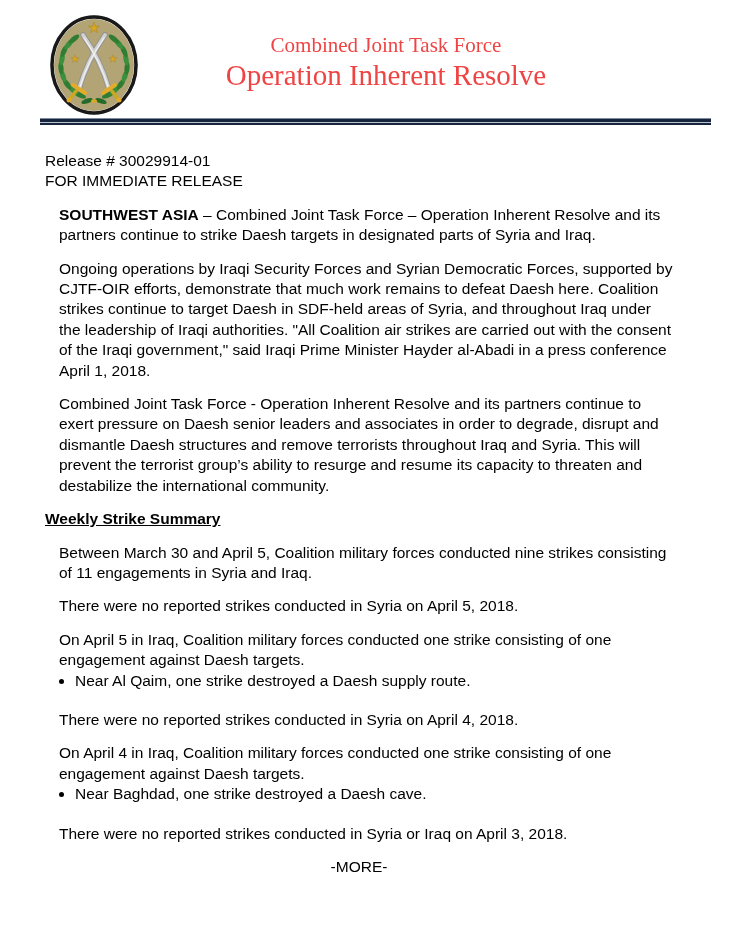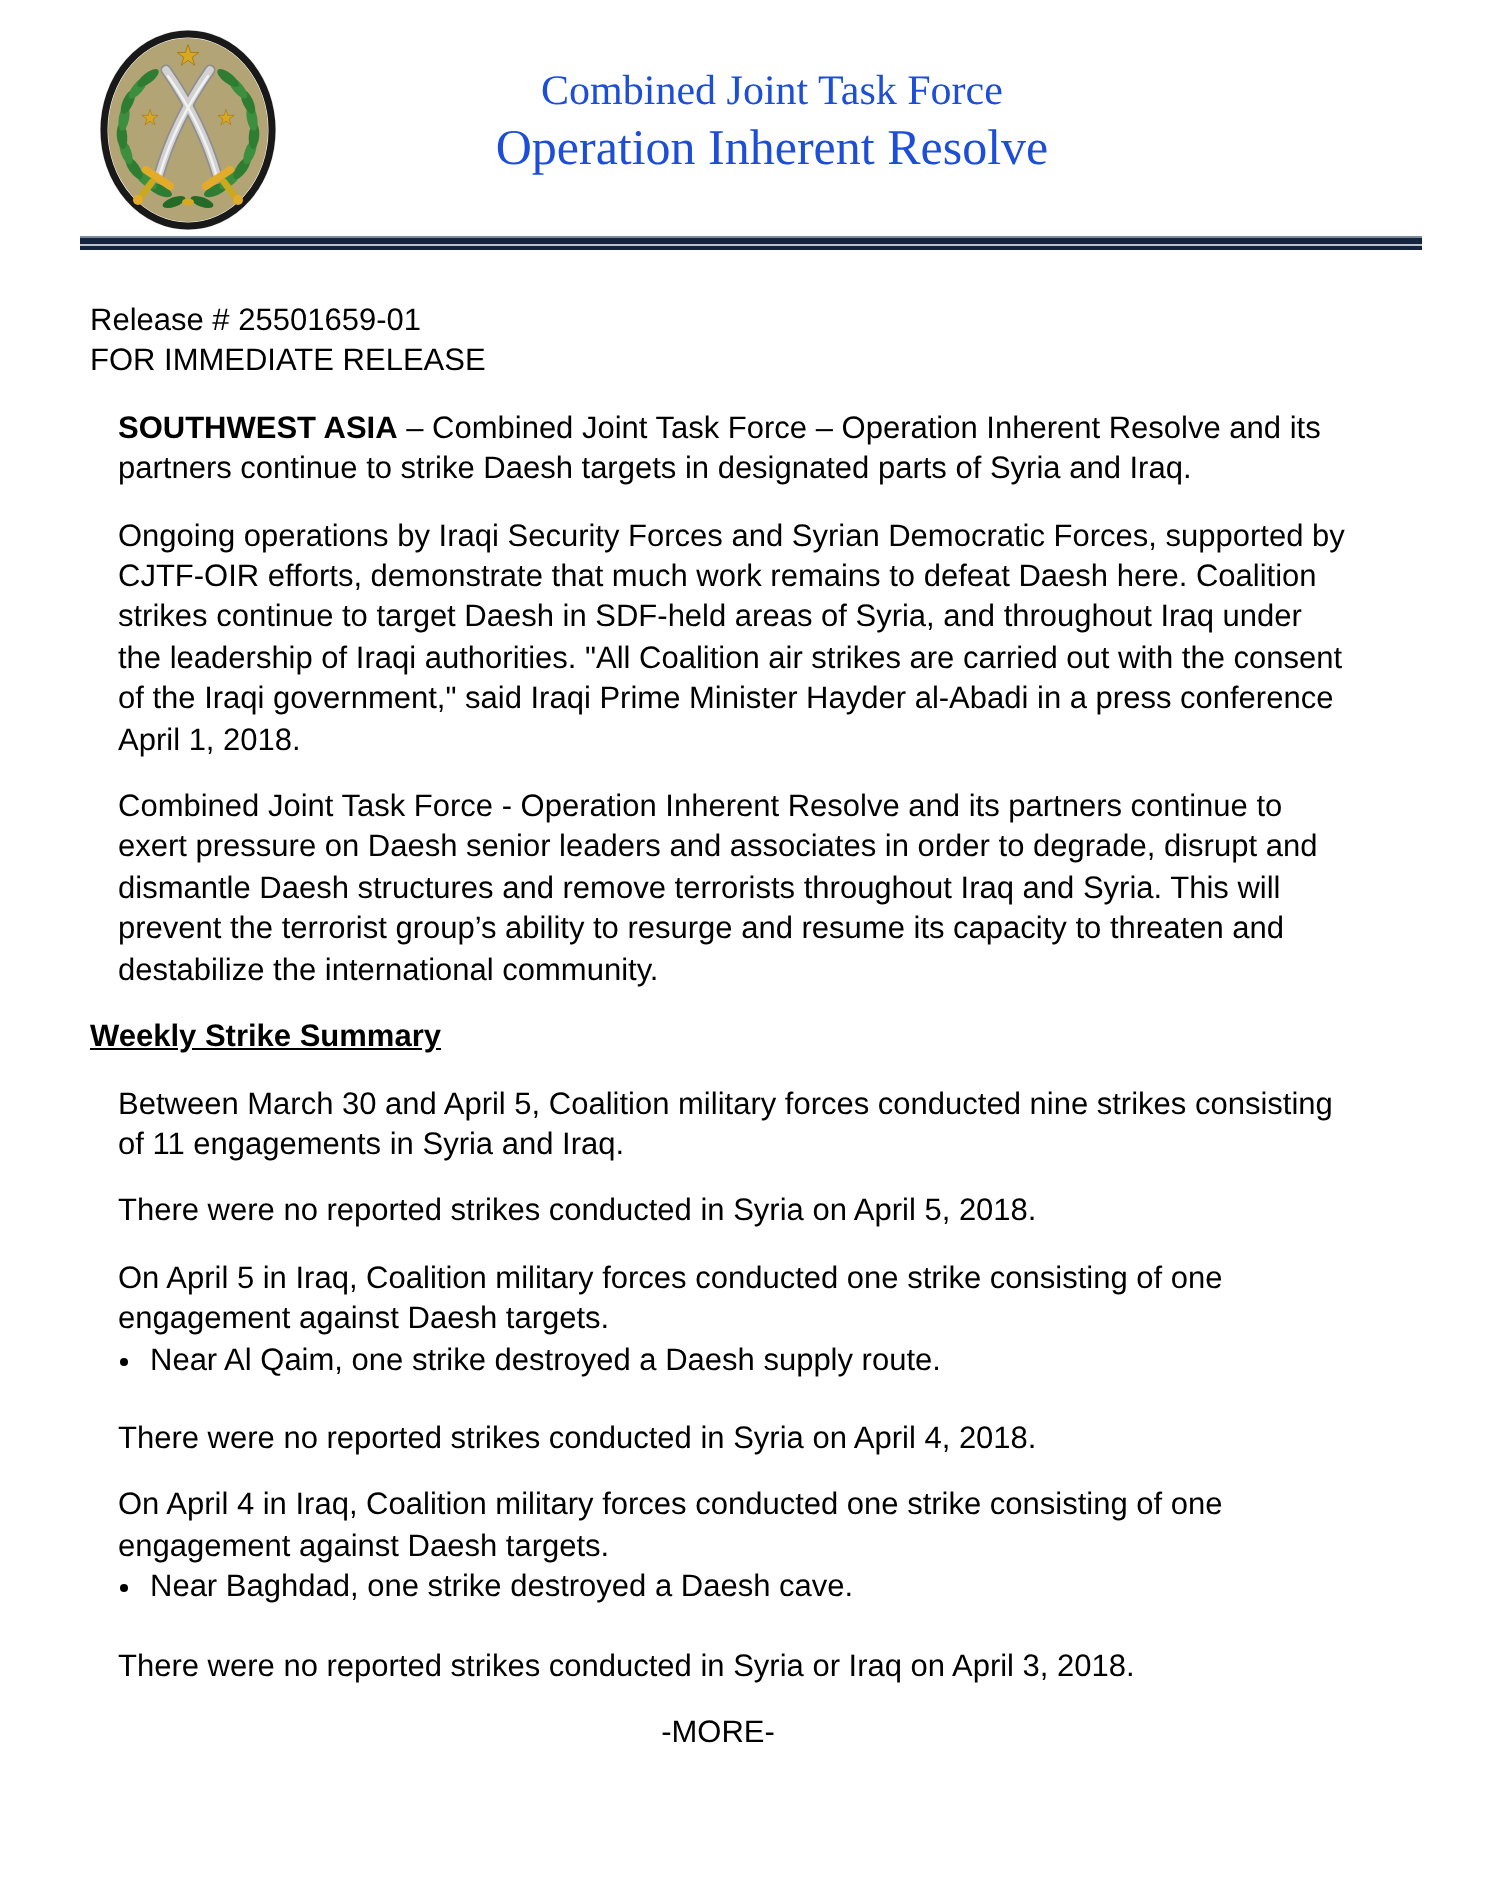--- a/index.html
+++ b/index.html
@@ -12,25 +12,25 @@
     line-height: 20.4px;
     color: #000000;
     overflow: hidden;
   }
   .doc-header { position: relative; padding-top: 14px; height: 104px; }
   .emblem { position: absolute; left: 49px; top: 13px; }
   .header-titles {
     text-align: center;
     margin-left: 22px;
     padding-top: 18px;
-    color: #1d4ed8;
+    color: #ef4444;
     font-family: "Liberation Serif", "DejaVu Serif", serif;
   }
   .org-line1 { font-size: 21px; line-height: 26px; }
-  .org-line2 { font-size: 25px; line-height: 34px; }
+  .org-line2 { font-size: 29px; line-height: 34px; }
   .divider {
     height: 7px;
     margin: 0 39px 0 40px;
     background: linear-gradient(to bottom,
       #7c8b9d 0px, #7c8b9d 1px,
       #16243e 1px, #16243e 4px,
       #b9c3ce 4px, #b9c3ce 5px,
       #16243e 5px, #16243e 7px);
   }
   .content { margin: 26px 0 0 45px; width: 628px; }
@@ -125,21 +125,21 @@
     <div class="org-line1">Combined Joint Task Force</div>
     <div class="org-line2">Operation Inherent Resolve</div>
   </div>
 </div>
 
 <div class="divider"></div>
 
 <div class="content">
 
   <div class="release-block">
-    <div>Release # 25501659-01</div>
+    <div>Release # 30029914-01</div>
     <div>FOR IMMEDIATE RELEASE</div>
   </div>
 
 
   <p style="margin-top:10px;"><strong class="dateline-lead">SOUTHWEST ASIA</strong><span> – Combined Joint Task Force – Operation Inherent Resolve and its partners continue to strike Daesh targets in designated parts of Syria and Iraq.</span></p>
 
   <p>Ongoing operations by Iraqi Security Forces and Syrian Democratic Forces, supported by CJTF-OIR efforts, demonstrate that much work remains to defeat Daesh here. Coalition strikes continue to target Daesh in SDF-held areas of Syria, and throughout Iraq under the leadership of Iraqi authorities. "All Coalition air strikes are carried out with the consent of the Iraqi government," said Iraqi Prime Minister Hayder al-Abadi in a press conference April 1, 2018.</p>
 
   <p>Combined Joint Task Force - Operation Inherent Resolve and its partners continue to exert pressure on Daesh senior leaders and associates in order to degrade, disrupt and dismantle Daesh structures and remove terrorists throughout Iraq and Syria. This will prevent the terrorist group’s ability to resurge and resume its capacity to threaten and destabilize the international community.</p>
 

